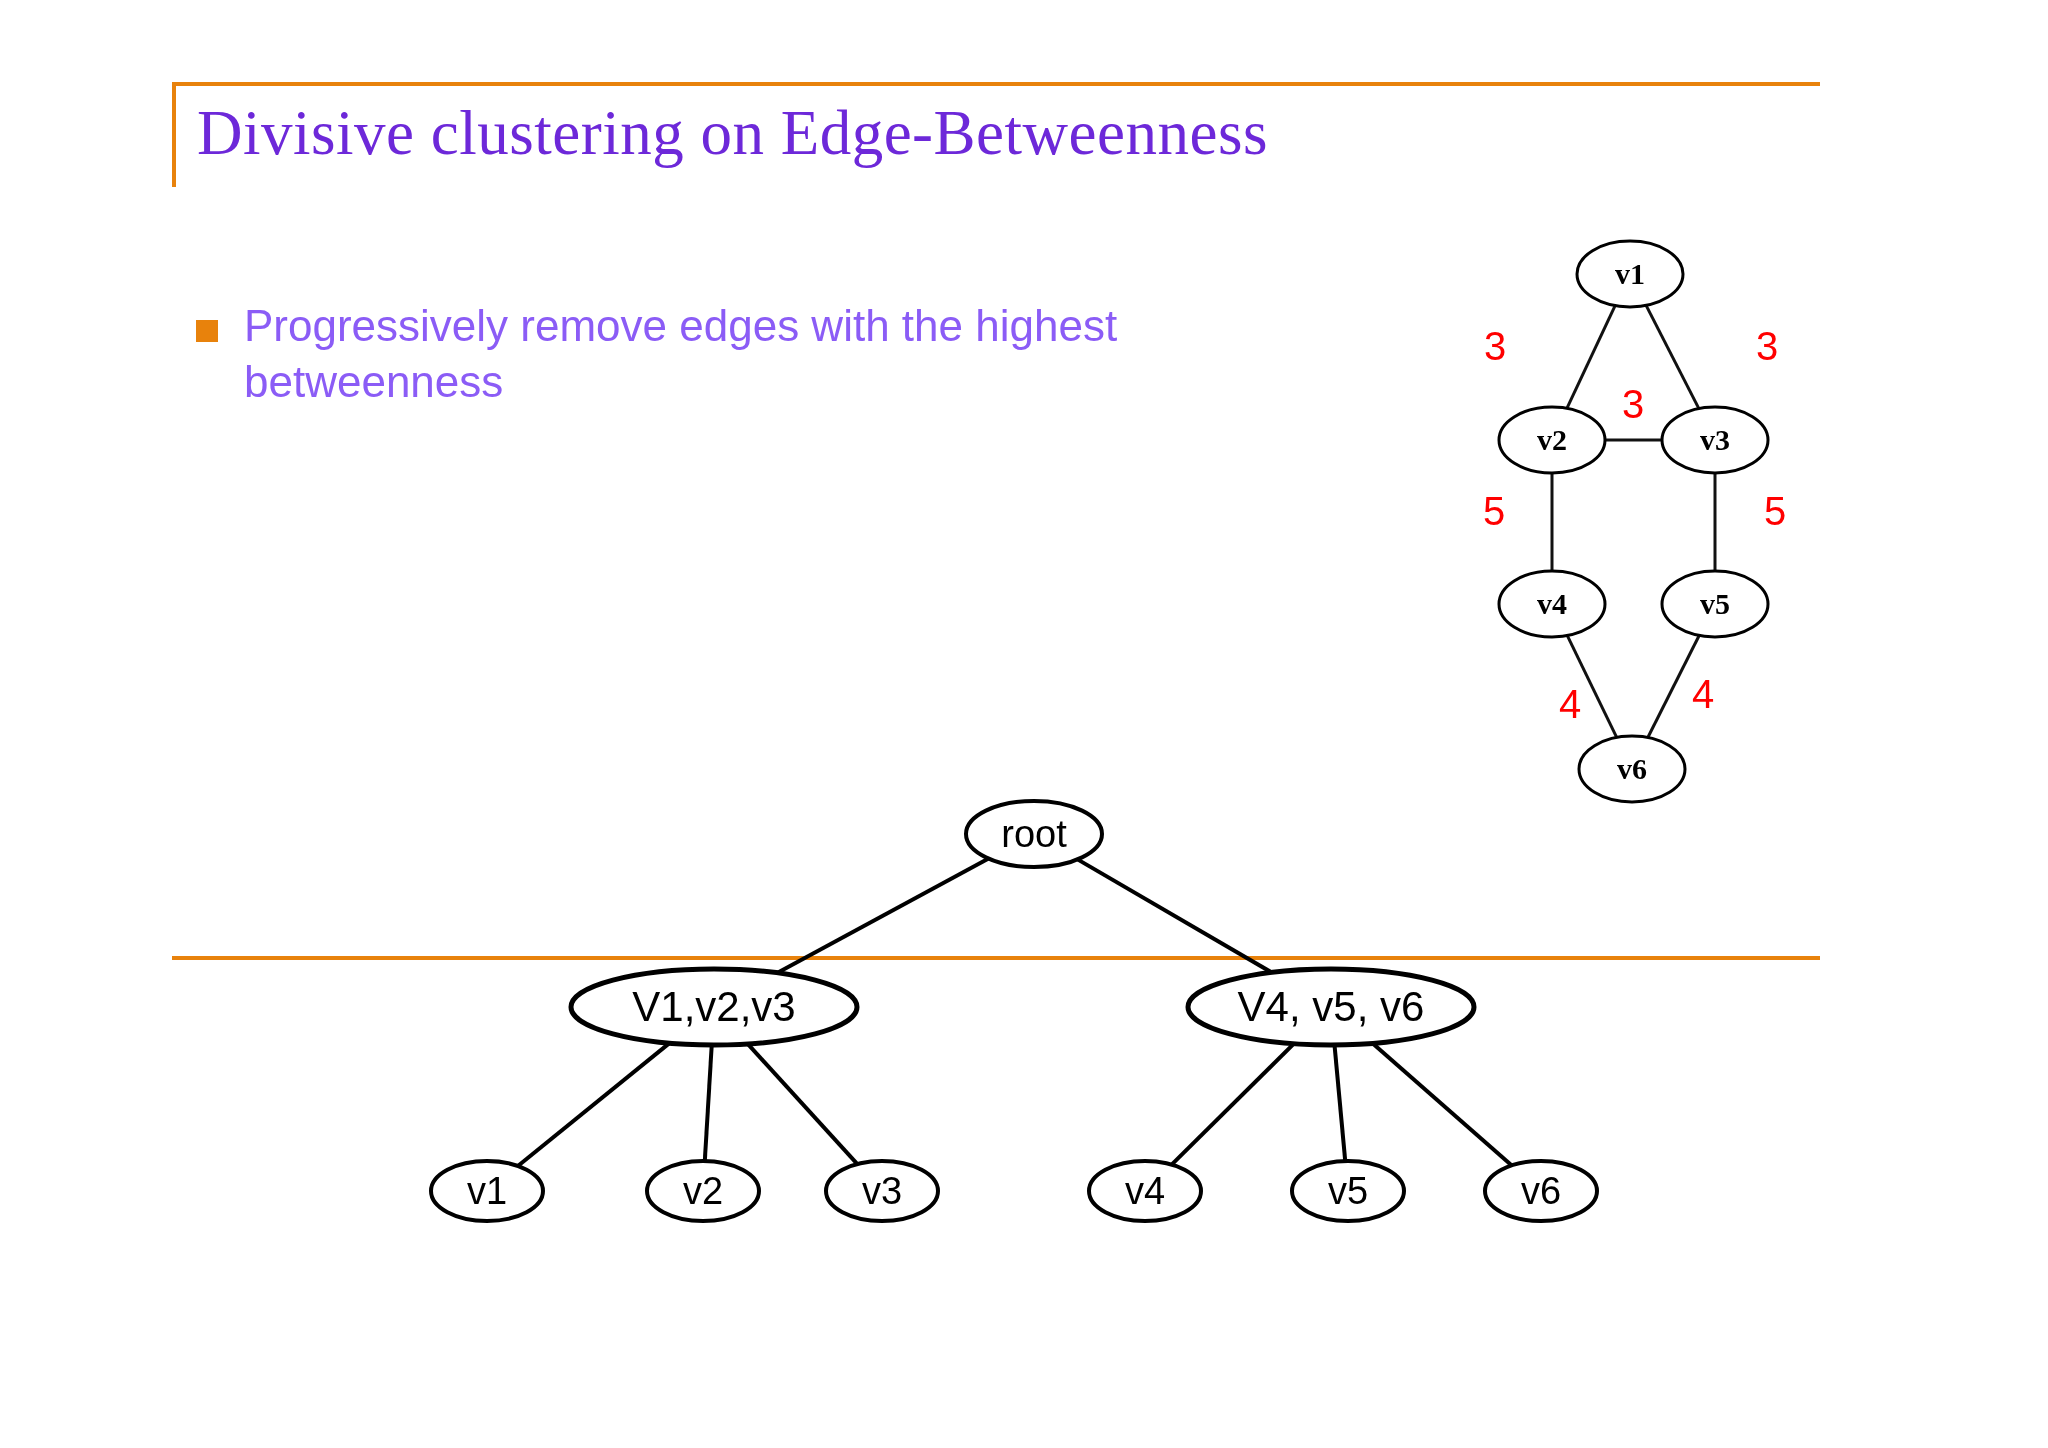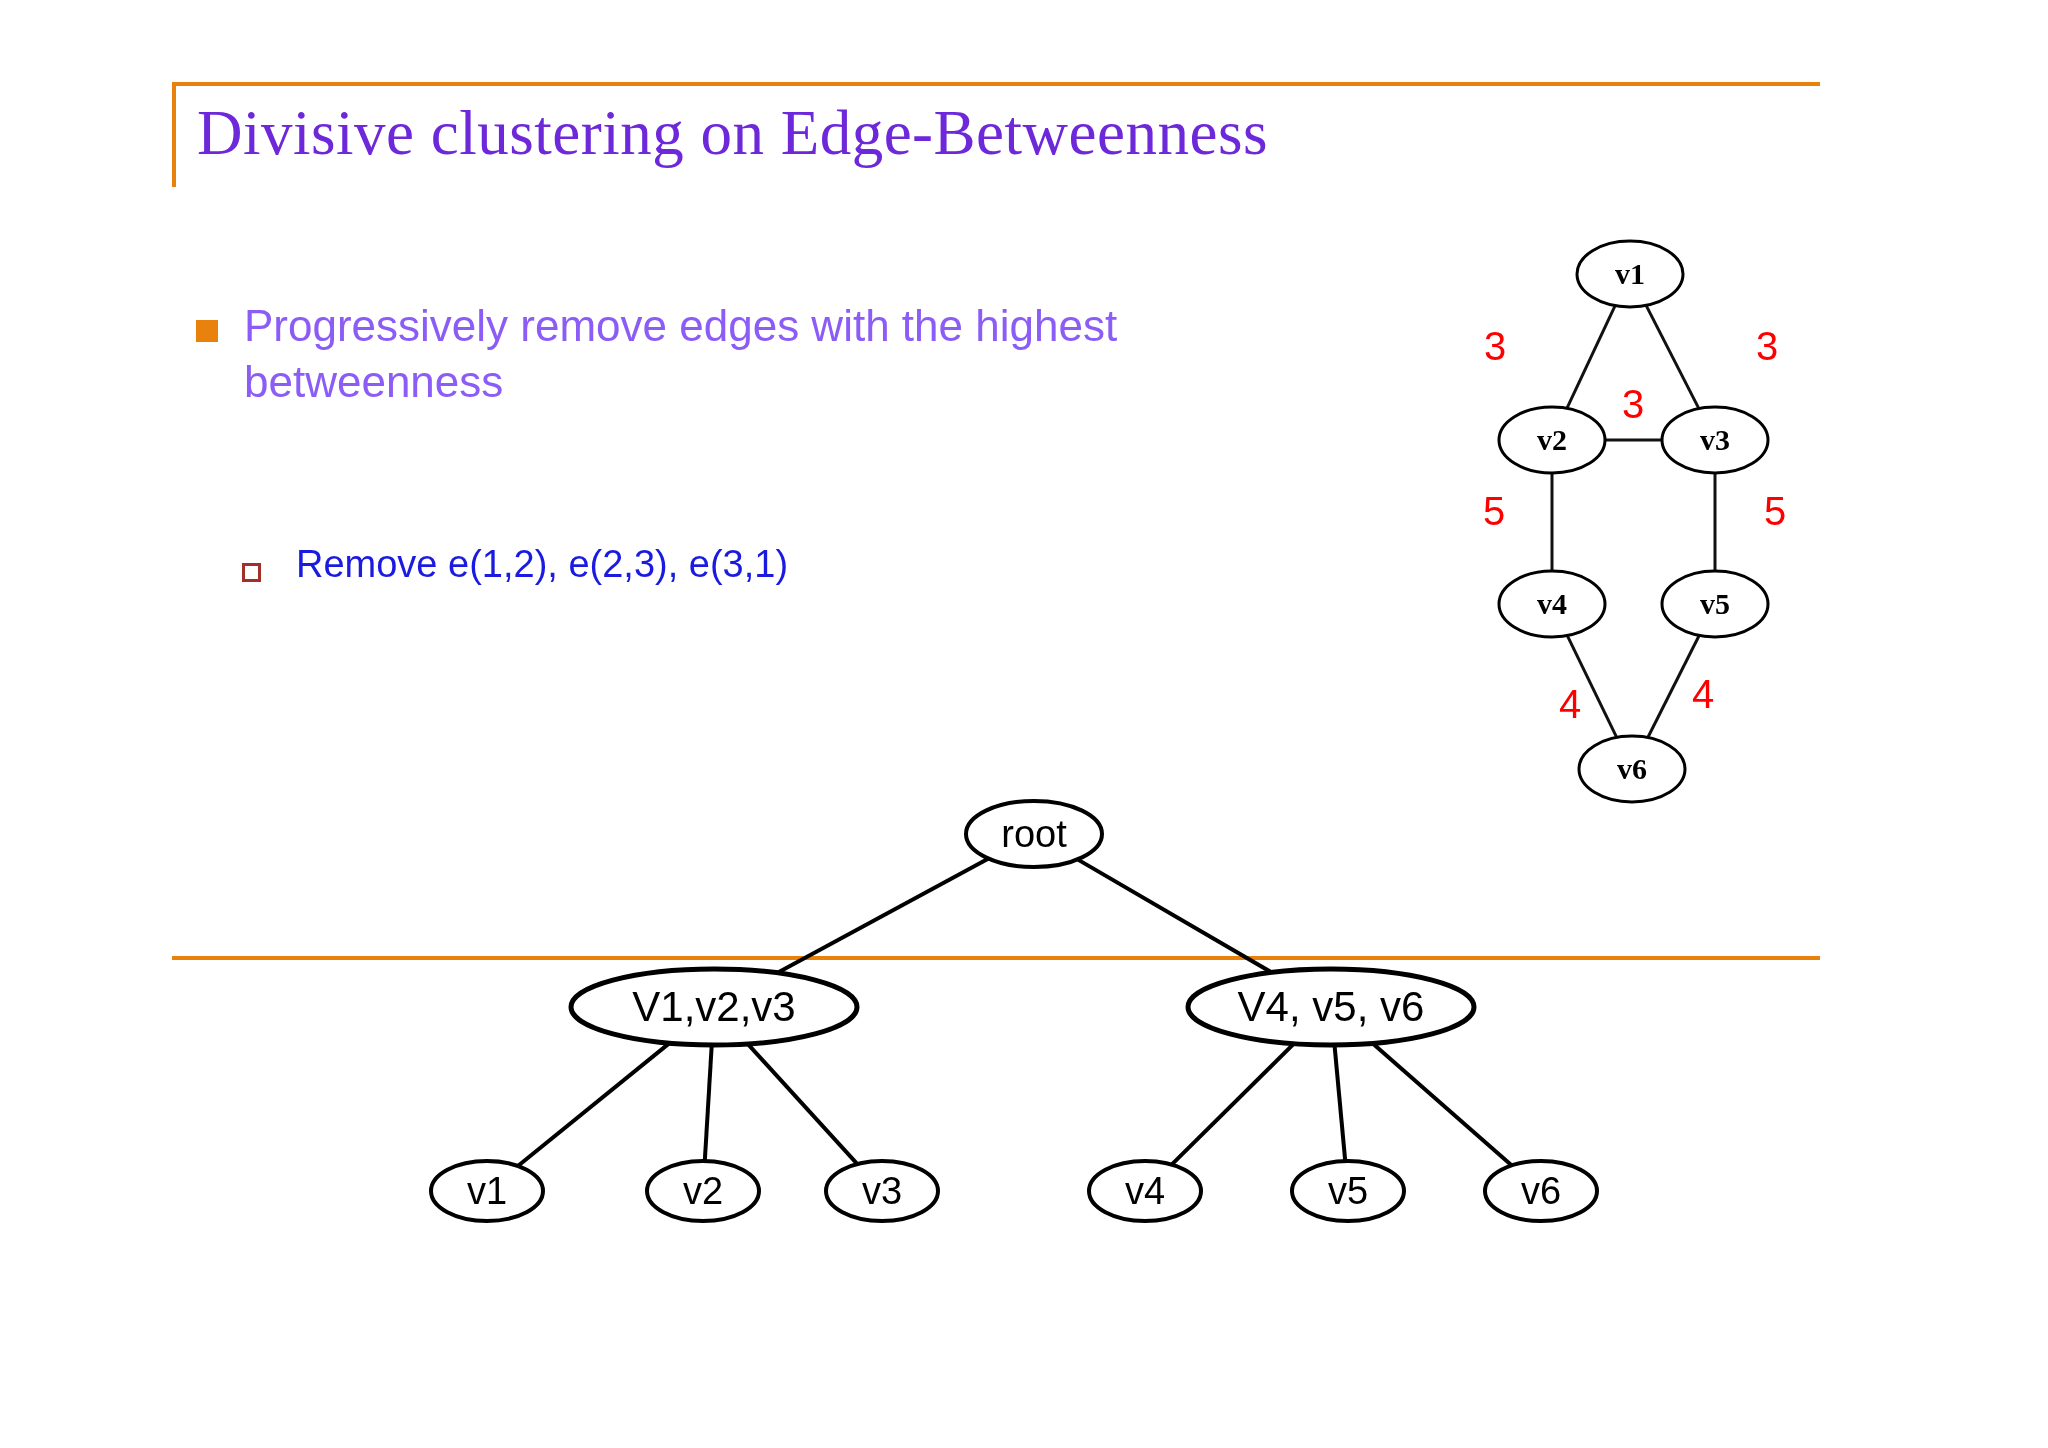--- a/index.html
+++ b/index.html
@@ -55,24 +55,20 @@
 <div class="rule-bottom"></div>
 
 <div class="slide-title">Divisive clustering on Edge-Betweenness</div>
 
 <div class="bullet-l1">
   <span class="sq"></span>
   <span class="txt">Progressively remove edges with the highest betweenness</span>
 </div>
 
 <div class="sublist">
-  <div class="subitem">
-    <span class="hsq"></span>
-    <span class="stxt">Remove e(1,2), e(2,3), e(3,1)</span>
-  </div>
 </div>
 
 <svg class="layer" width="2048" height="1448" viewBox="0 0 2048 1448">
   <g id="graph-edges" stroke="#111" stroke-width="3" fill="none">
       <line x1="1615.1178215829177" y1="305.6723284260983" x2="1566.8821784170823" y2="408.3276715739017"></line>
       <line x1="1646.0991667813712" y1="305.4407257142072" x2="1698.9008332186288" y2="408.5592742857928"></line>
       <line x1="1605" y1="440" x2="1662" y2="440"></line>
       <line x1="1552" y1="473" x2="1552" y2="571"></line>
       <line x1="1715" y1="473" x2="1715" y2="571"></line>
       <line x1="1567.3172433725874" y1="635.5918144559615" x2="1616.6827566274126" y2="737.4081855440385"></line>

